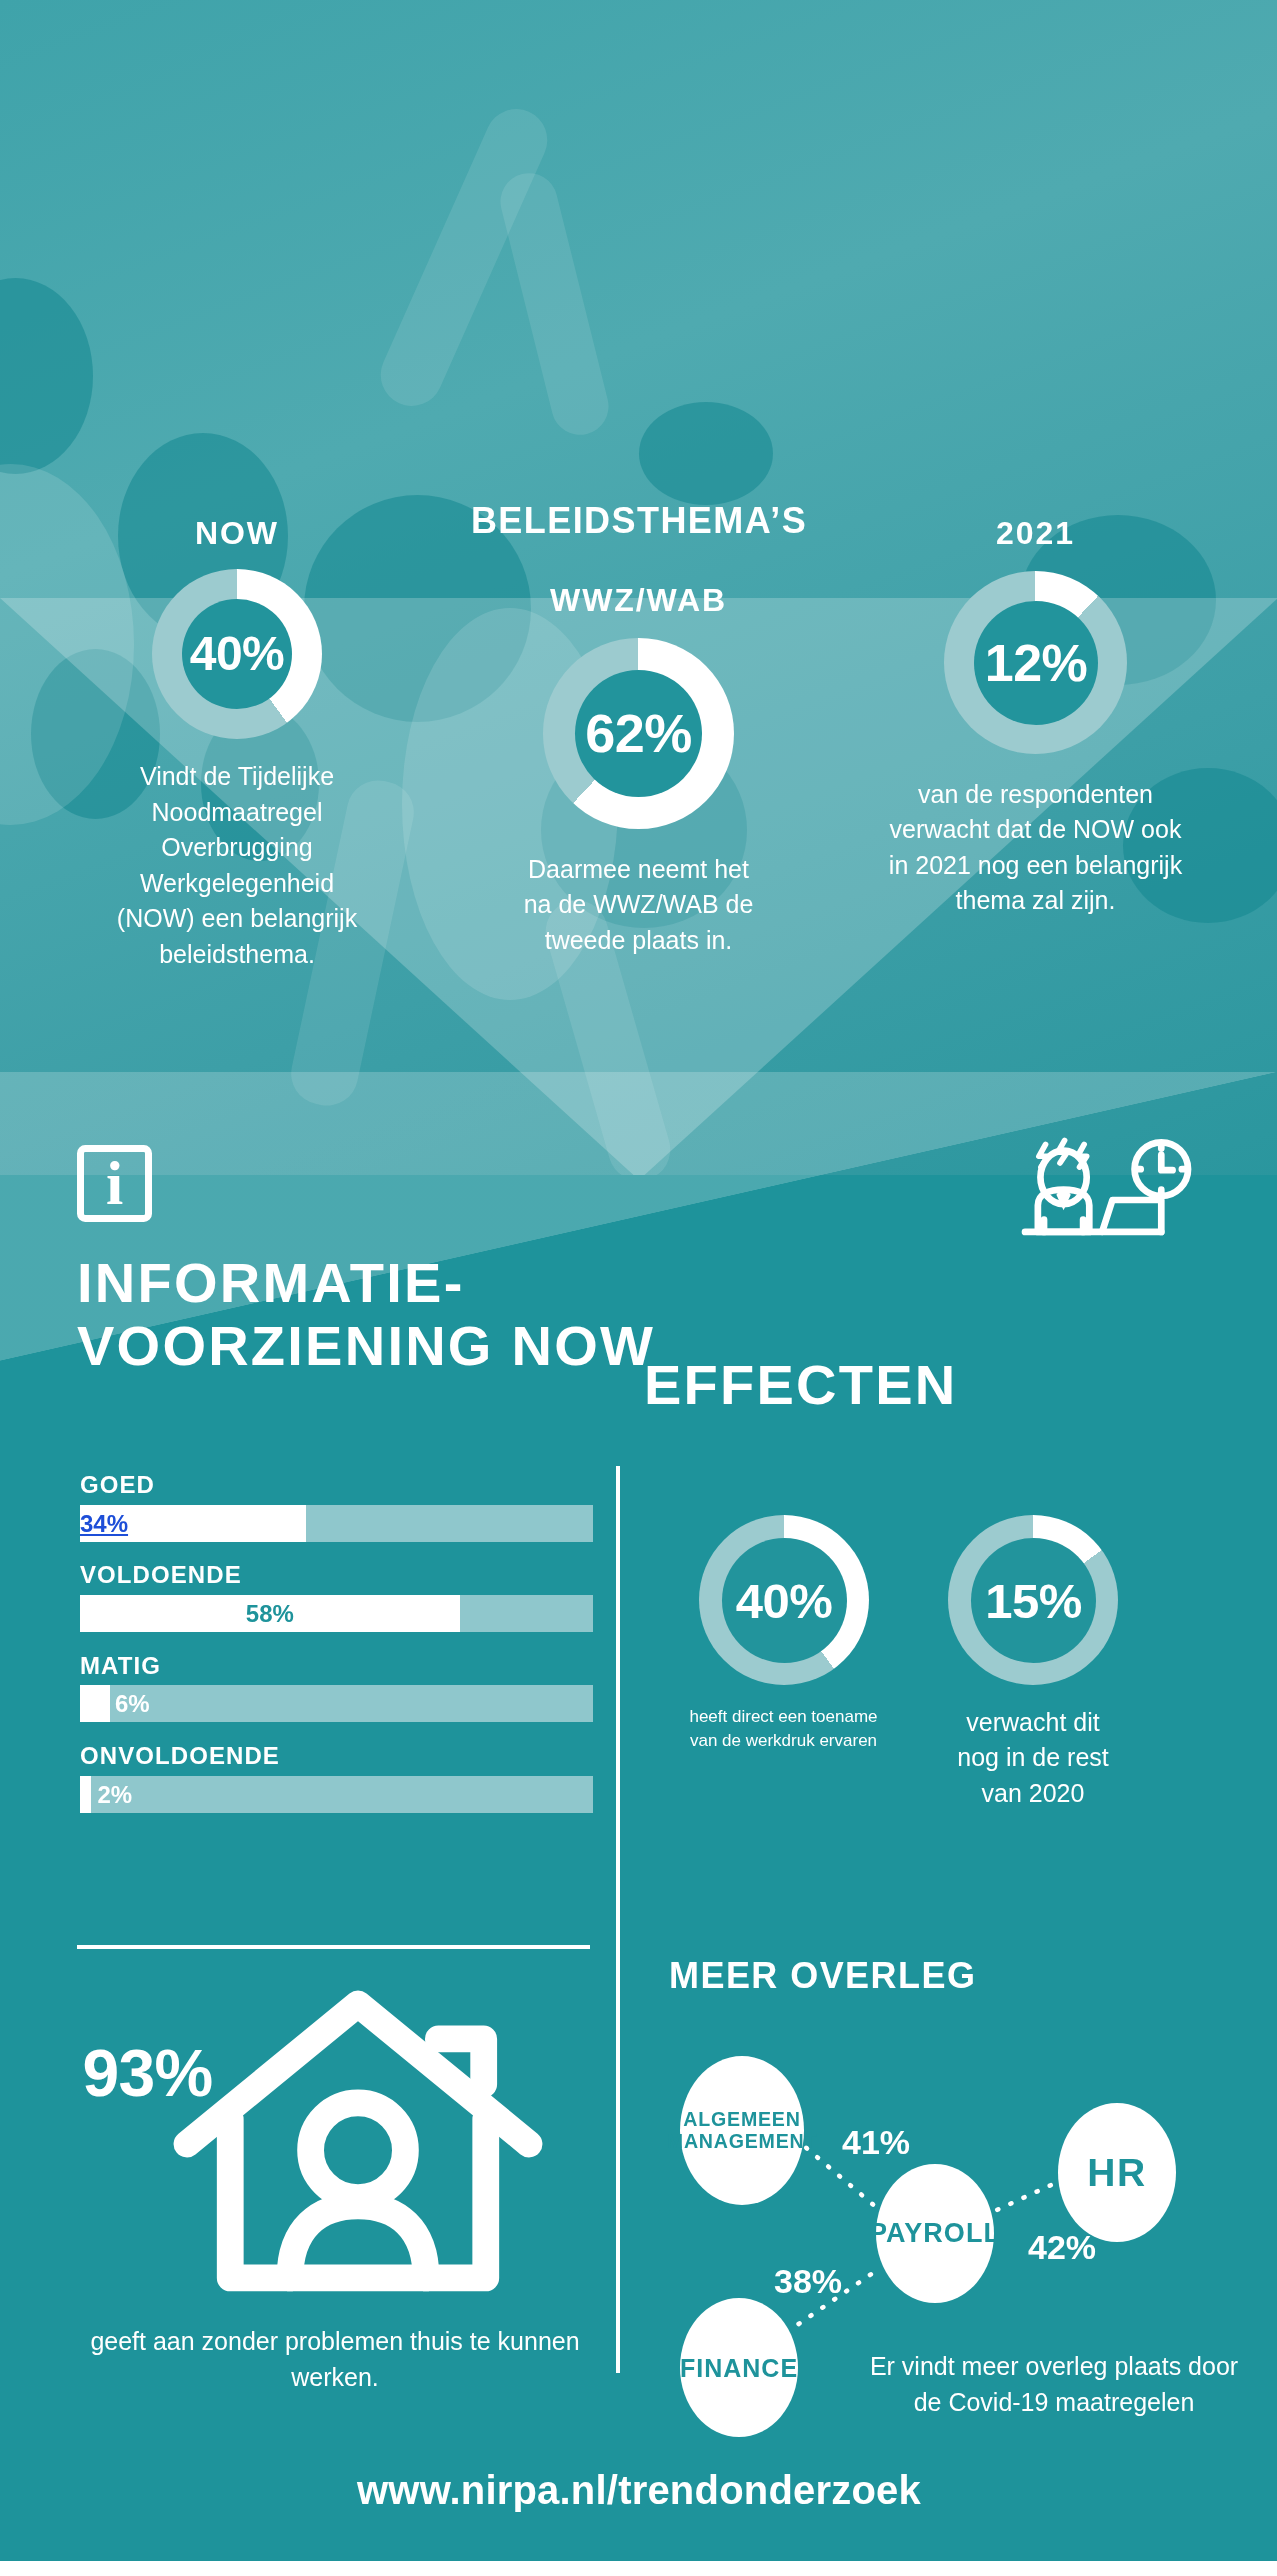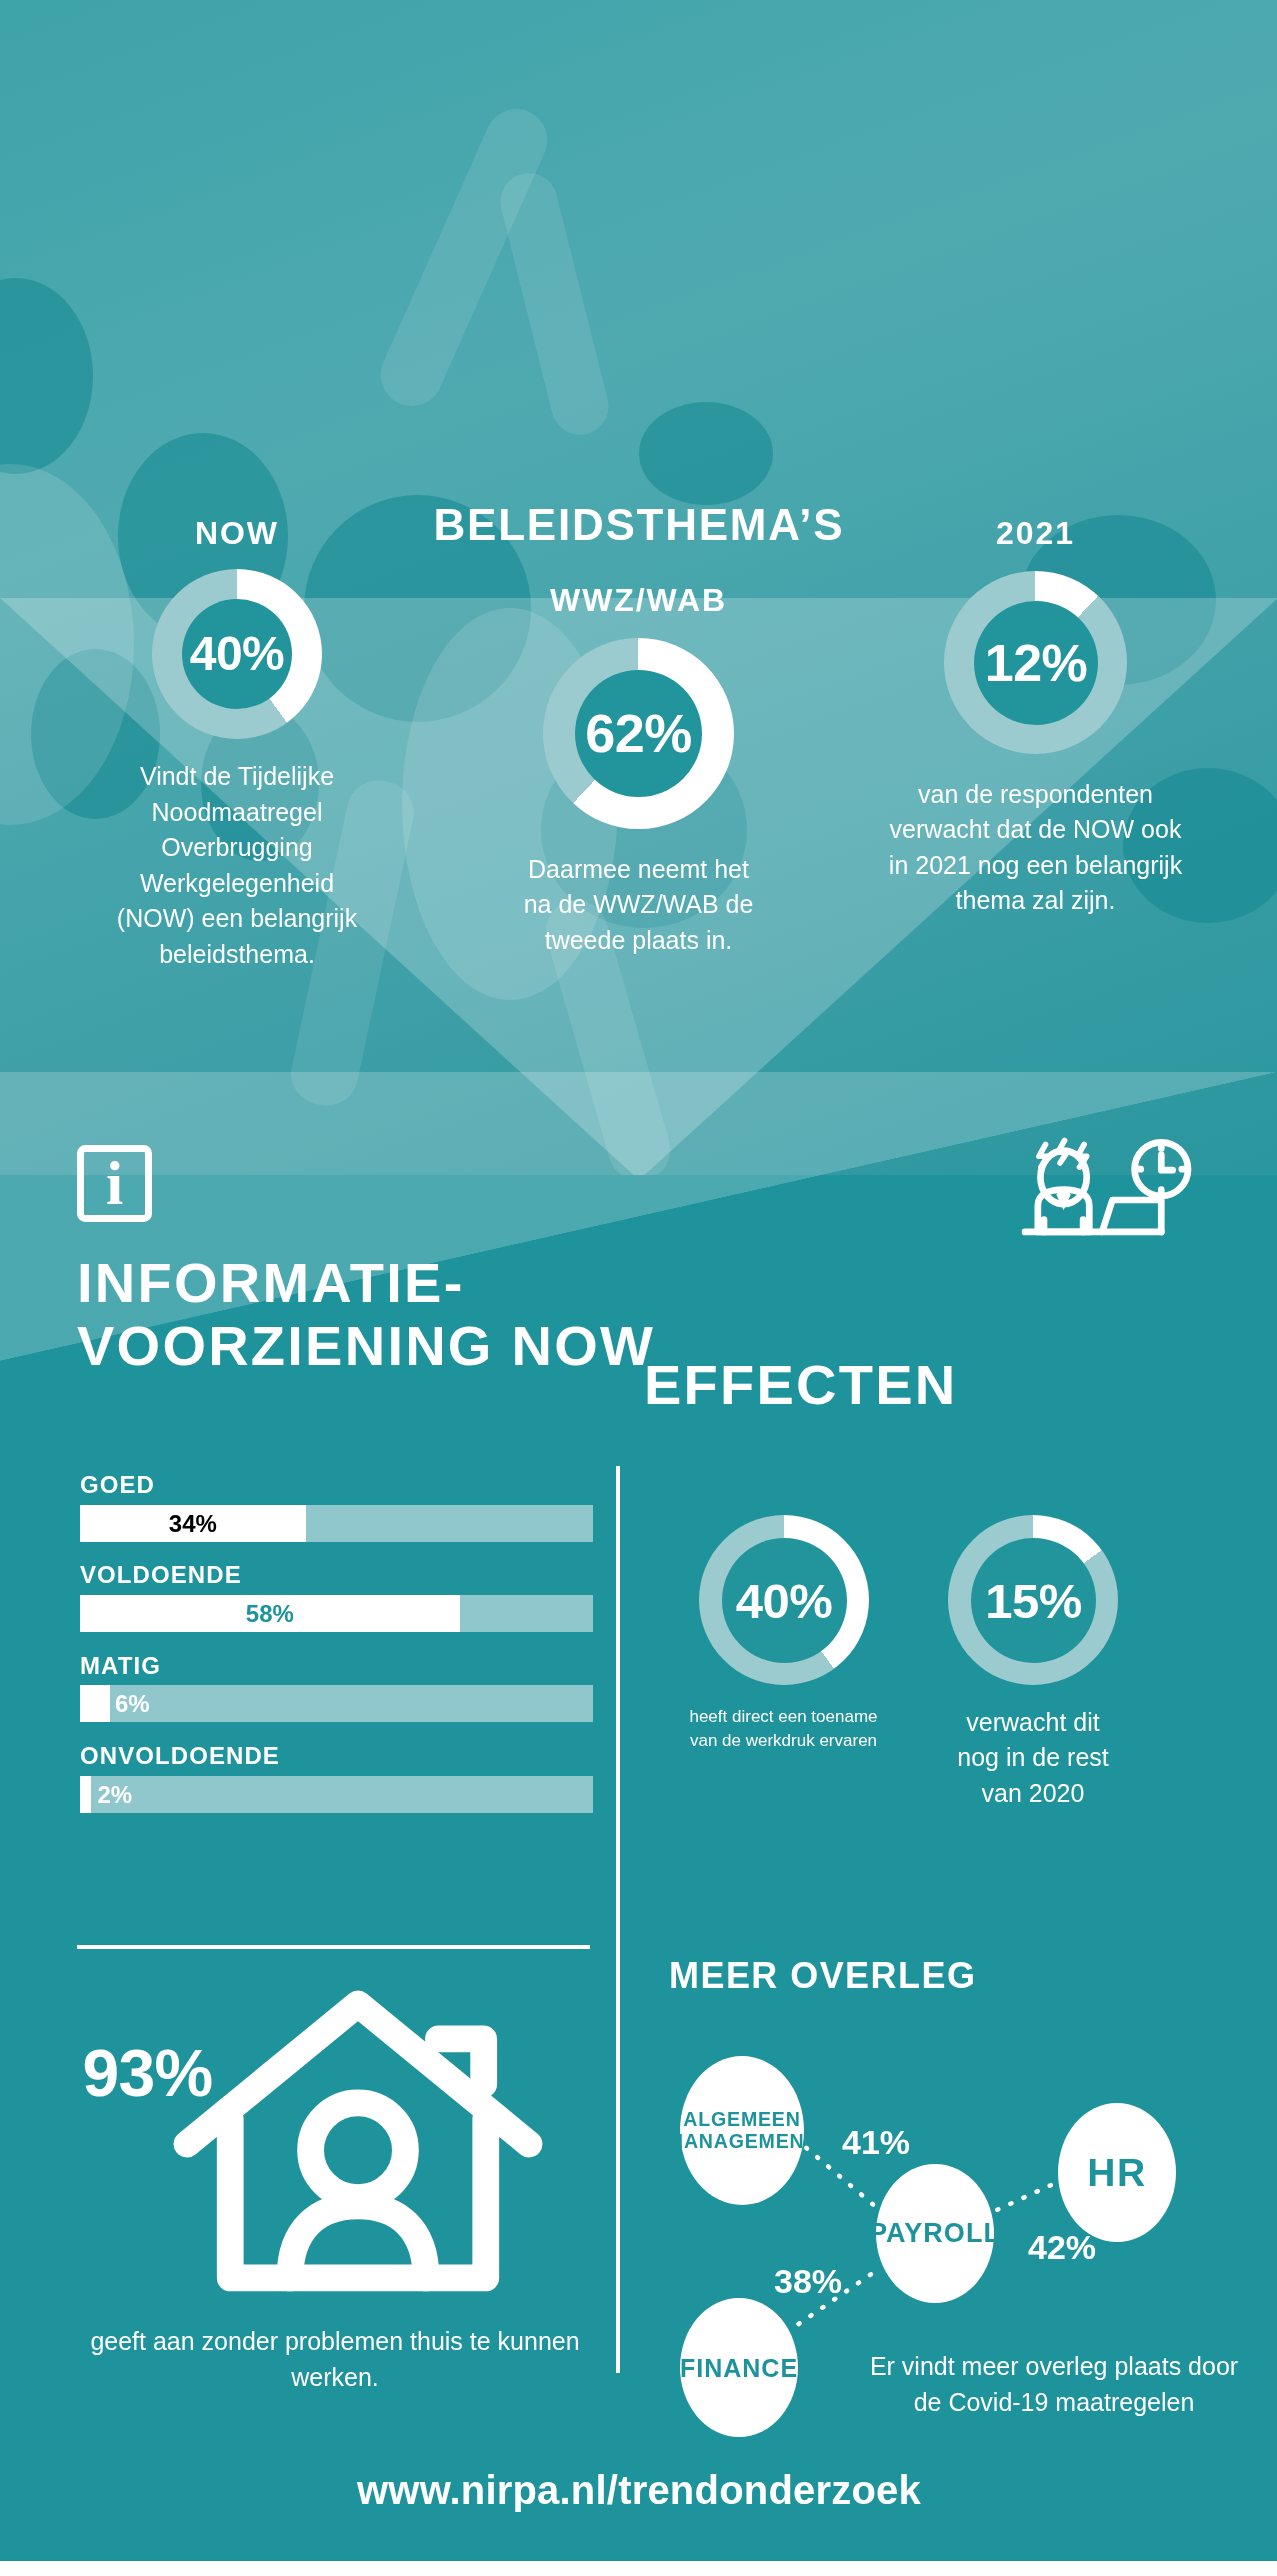--- a/index.html
+++ b/index.html
@@ -140,21 +140,21 @@
     <div class="spike" style="left:433px;top:98px;width:62px;height:319px;transform:rotate(24deg);"></div>
     <div class="spike" style="left:526px;top:170px;width:57px;height:268px;transform:rotate(-14deg);"></div>
     <div class="spike" style="left:319px;top:778px;width:67px;height:330px;transform:rotate(12deg);"></div>
     <div class="spike" style="left:577px;top:896px;width:62px;height:289px;transform:rotate(-16deg);"></div>
     <div class="tri-down"></div>
   </div>
   <div class="bg-base"></div>
   <div class="diag-band"></div>
 
 
-  <div class="section-title" style="left:0;top:500px;width:1278px;text-align:center;font-size:44px;">BELEIDSTHEMA’S</div>
+  <div class="section-title" style="left:0;top:500px;width:1278px;text-align:center;font-size:36px;">BELEIDSTHEMA’S</div>
 
   <div class="donut-wrap" style="left:67px;top:515px;width:340px;">
     <div class="d-label" style="font-size:32px;margin-bottom:16.5px;">NOW</div>
     <div class="donut" style="width:170px;height:170px;background:conic-gradient(#fff 0deg 144deg, #9CCBCF 144deg 360deg);">
       <div class="hole" style="left:30px;top:30px;width:110px;height:110px;font-size:48px;">40%</div>
     </div>
     <div class="d-cap" style="font-size:25px;margin-top:20.6px;padding:0 36px;">Vindt de Tijdelijke Noodmaatregel Overbrugging Werkgelegenheid (NOW) een belangrijk beleidsthema.</div>
   </div>
 
   <div class="donut-wrap" style="left:453px;top:582px;width:371px;">
@@ -181,21 +181,21 @@
     <div>INFORMATIE-</div>
     <div>VOORZIENING NOW</div>
   </div>
 
   <div class="bars">
 
     <div class="bar-row">
       <div class="bar-label">GOED</div>
       <div class="bar-track">
         <div class="bar-fill" style="width:44%;"></div>
-        <div class="bar-val" style="left:0;width:44%;text-align:center;color:#000000;">34%</div>
+        <div class="bar-val" style="left:0;width:44%;color:#1d4ed8;text-decoration:underline;">34%</div>
       </div>
     </div>
 
     <div class="bar-row">
       <div class="bar-label">VOLDOENDE</div>
       <div class="bar-track">
         <div class="bar-fill" style="width:74%;"></div>
         <div class="bar-val" style="left:0;width:74%;text-align:center;color:#1E939B;">58%</div>
       </div>
     </div>

